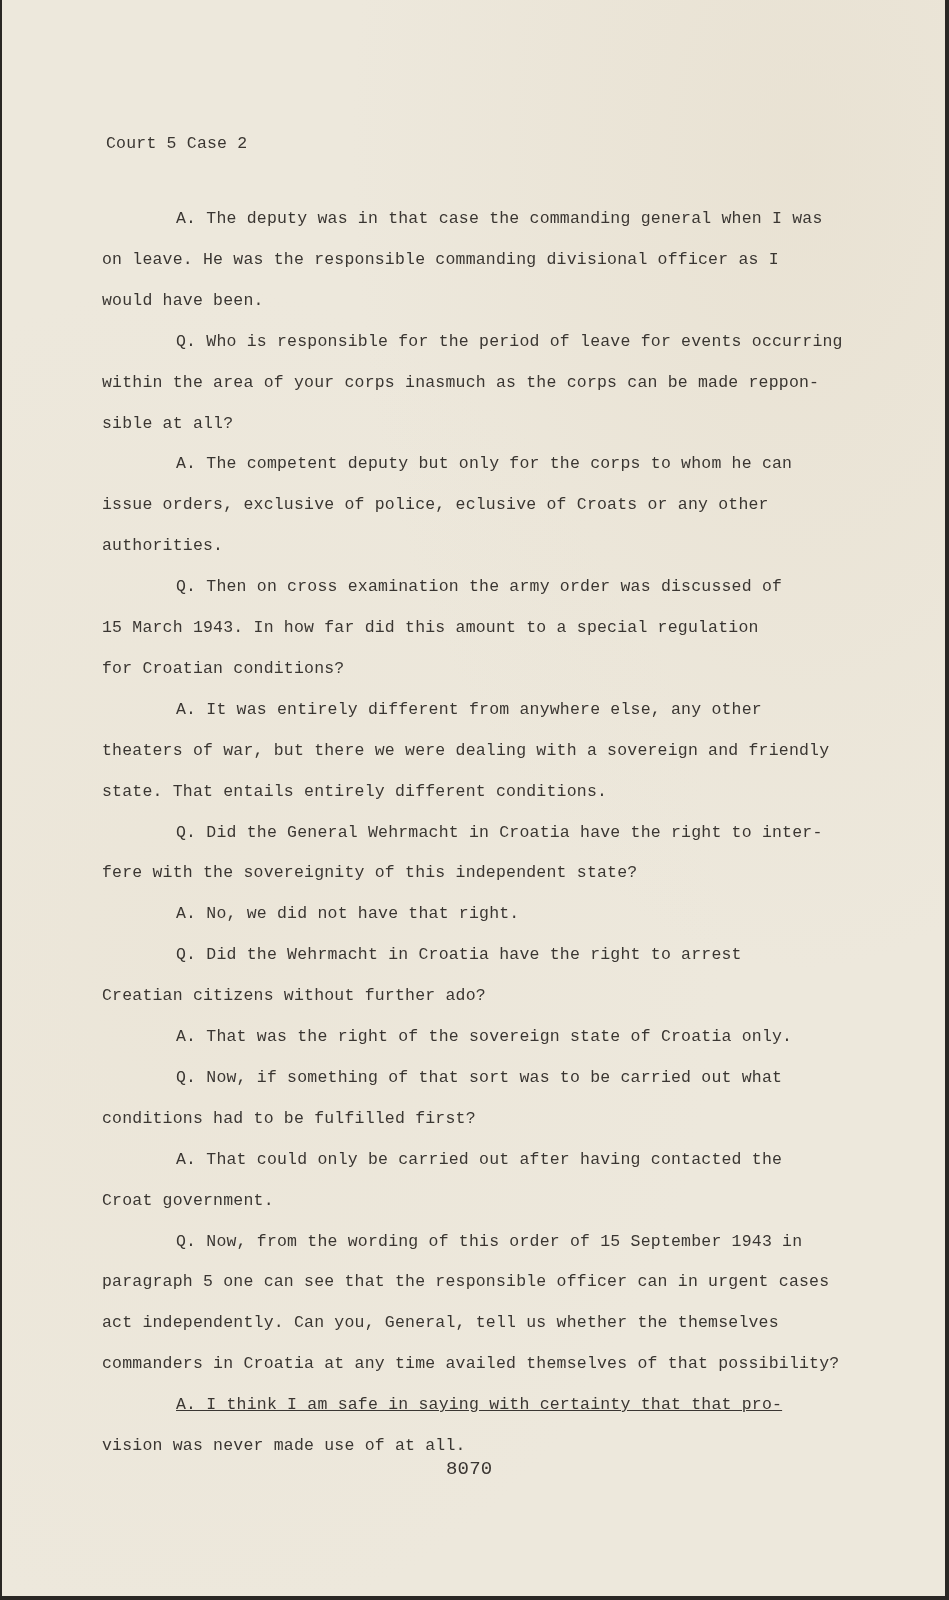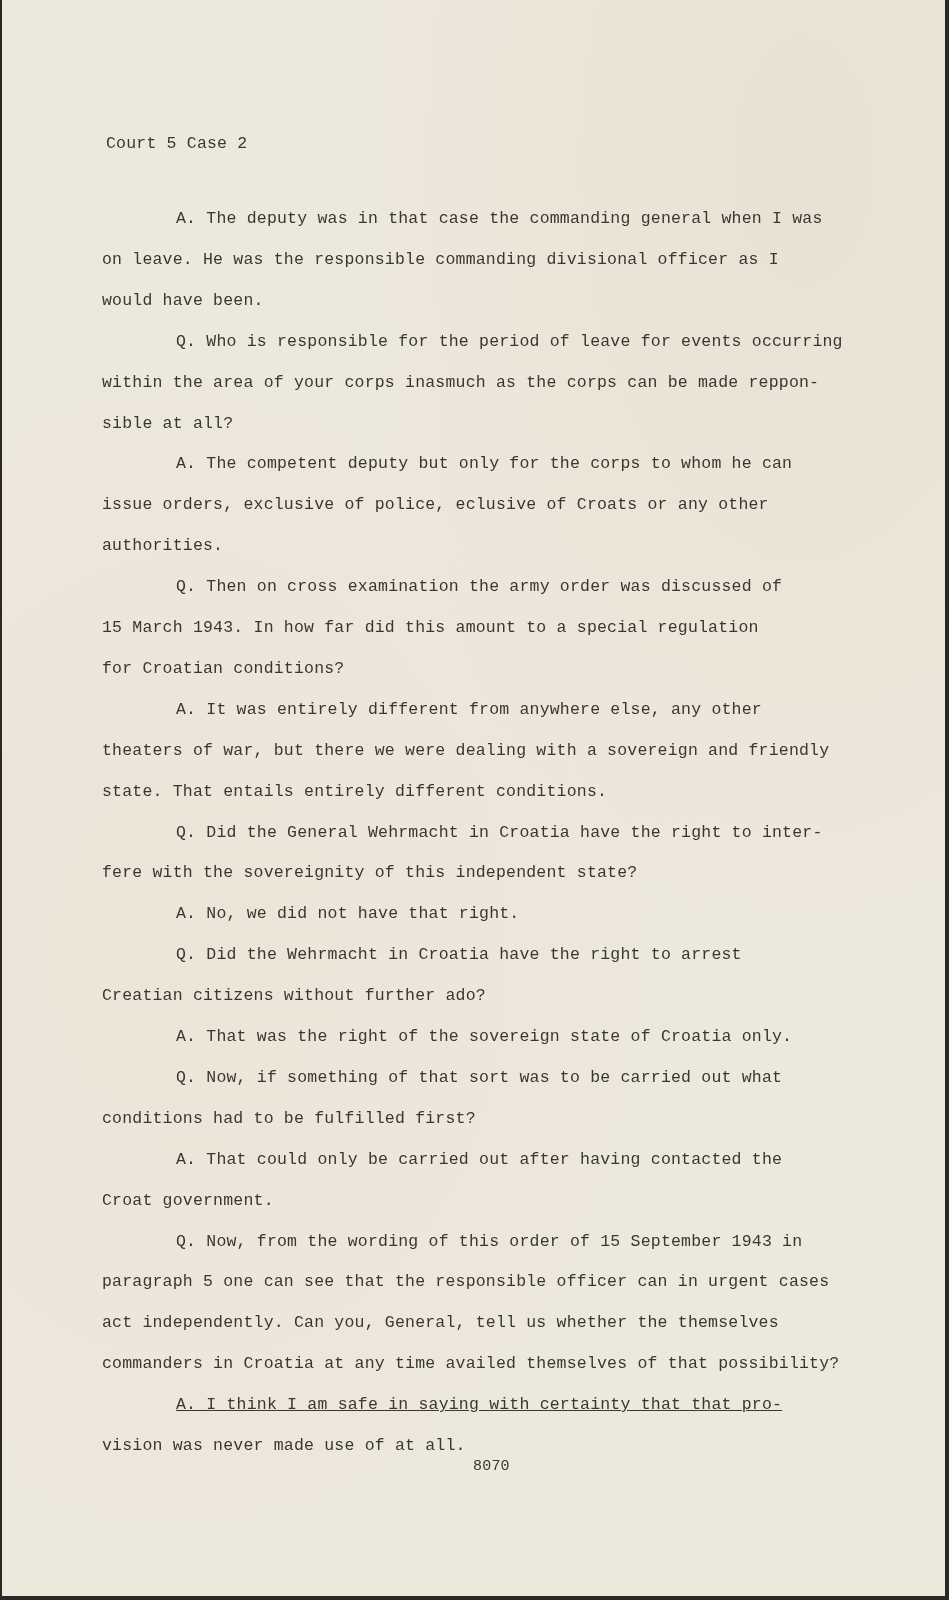--- a/index.html
+++ b/index.html
@@ -36,24 +36,24 @@
   #hdr1 { top: 92px; }
   #hdr2 { top: 134px; }
   .line {
     position: absolute;
     white-space: nowrap;
   }
   .indent { left: 174px; }
   .flush { left: 100px; }
   .page-number {
     position: absolute;
-    left: 471px;
+    left: 444px;
     top: 1458px;
     white-space: nowrap;
-    font-size: 15px;
+    font-size: 19px;
   }
 </style>
 </head>
 <body>
 
 <div class="page">
   <div class="header-line" id="hdr2">Court 5 Case 2</div>
 
   <div id="body-lines">
     <div class="line indent" style="top: 209px;">A.  The deputy was in that case the commanding general when I was</div>

